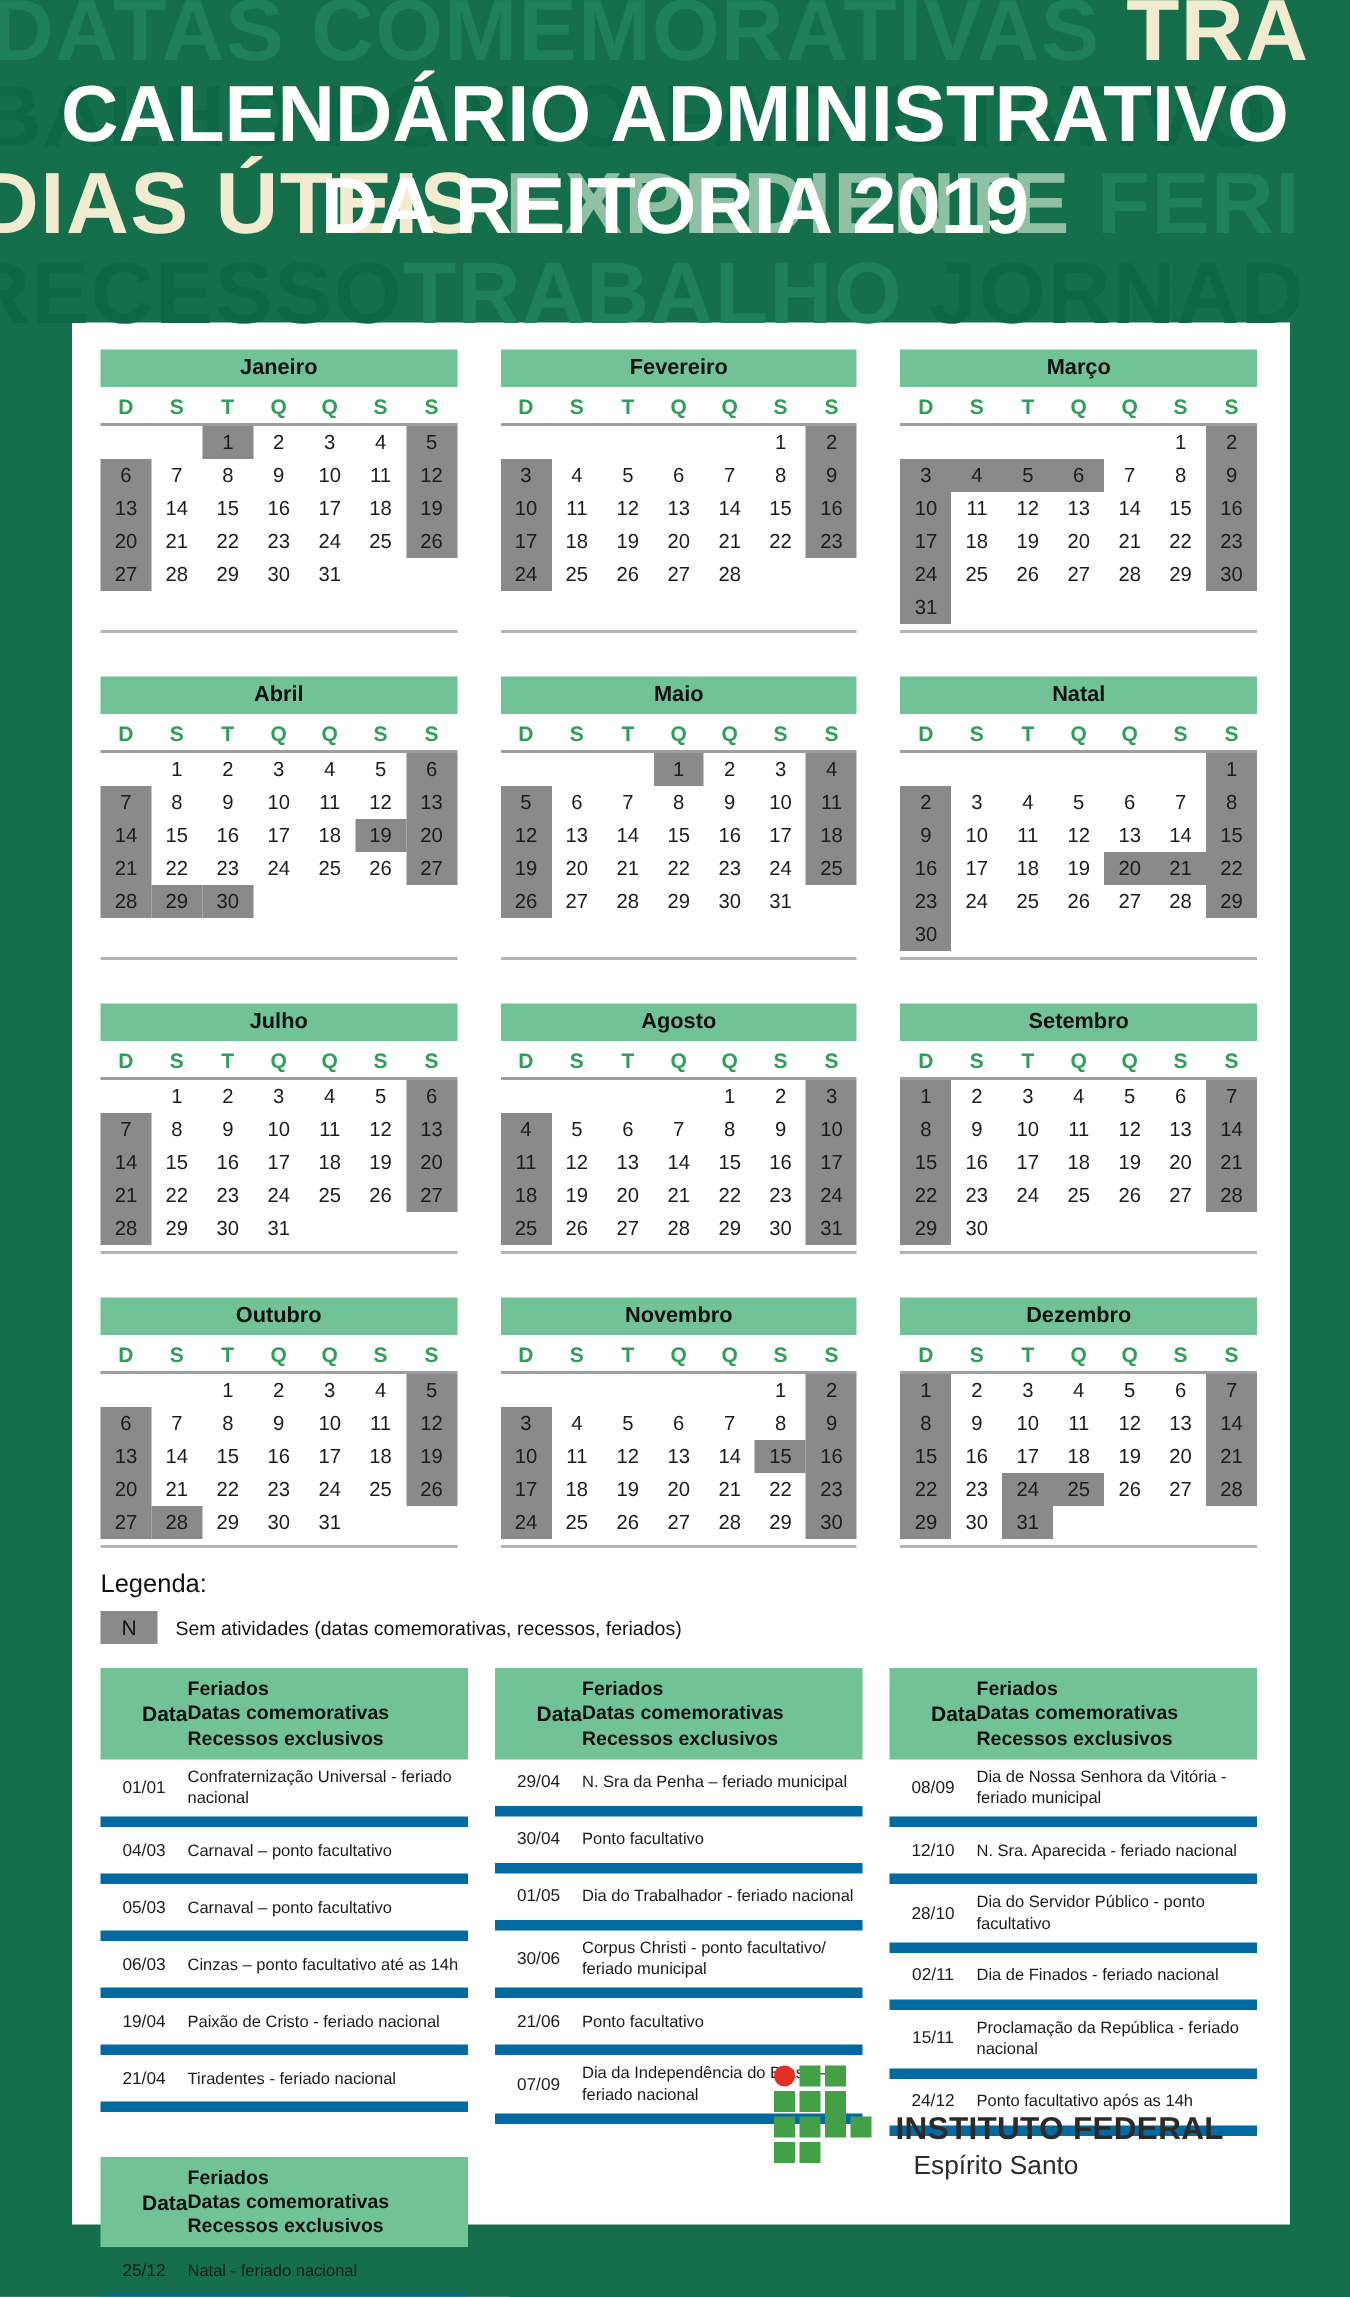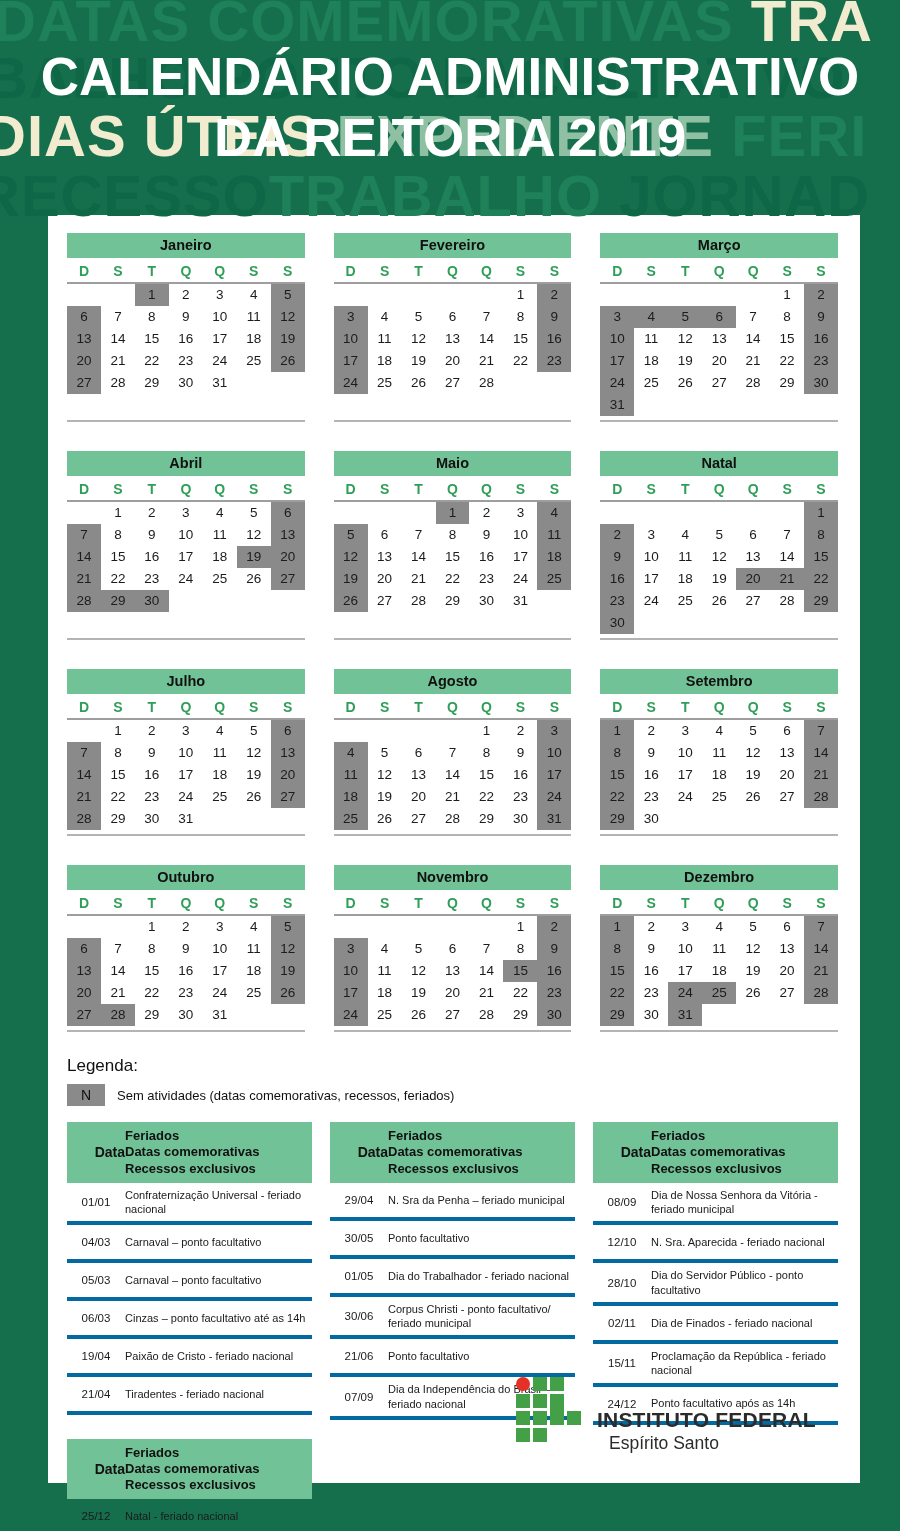--- a/index.html
+++ b/index.html
@@ -29,32 +29,32 @@
   .month { display:flex; flex-direction:column; }
   .m-head { background:#72c297; height:25px; line-height:25px; text-align:center; font-weight:bold; font-size:14.5px; color:#111; }
   .m-week { display:grid; grid-template-columns:repeat(7,1fr); margin-top:3px; border-bottom:2px solid #9e9e9e; padding-bottom:1px; }
   .m-wd { text-align:center; font-weight:bold; font-size:14px; color:#2f9e58; line-height:20px; }
   .m-grid { display:grid; grid-template-columns:repeat(7,1fr); grid-auto-rows:22px; margin-bottom:4px; }
   .m-cell { text-align:center; line-height:22px; font-size:13.5px; color:#1c1c1c; }
   .m-cell.hl { background:#8a8a8a; }
   .m-sep { margin-top:auto; height:2px; background:#b4b4b4; }
 
   
-  .legend { margin-top:24px; }
+  .legend { margin-top:14px; }
   .legend-h { font-size:17px; color:#111; }
   .legend-row { display:flex; align-items:center; margin-top:8px; }
   .legend-box { width:38px; height:22px; background:#8a8a8a; text-align:center; line-height:22px; font-size:14px; color:#111; }
   .legend-text { margin-left:12px; font-size:13px; color:#111; }
 
   
   .tables { display:grid; grid-template-columns:repeat(3,1fr); column-gap:18px; margin-top:16px; align-items:start; }
   .t-head { display:flex; align-items:center; background:#72c297; min-height:52px; padding:6px 0; }
   .t-hdate { width:58px; text-align:right; font-weight:bold; font-size:14px; color:#111; }
   .t-hdesc { font-weight:bold; font-size:13px; line-height:1.25; color:#111; }
-  .t-row { display:flex; align-items:center; border-bottom:4px solid #0369a1; min-height:38px; padding:5px 0; }
+  .t-row { display:flex; align-items:center; border-bottom:7px solid #0369a1; min-height:38px; padding:5px 0; }
   .t-date { width:58px; text-align:center; font-size:11.5px; color:#1a1a1a; }
   .t-desc { flex:1; font-size:11px; line-height:1.3; color:#1a1a1a; padding-right:6px; }
   .htable-4 { margin-top:14px; width:245px; }
 
   
   .logo { position:absolute; left:468px; top:1162px; display:flex; }
   .logo-mark { display:grid; grid-template-columns:repeat(4,14px); grid-auto-rows:14px; gap:3px; }
   .sq { background:#43a047; }
   .dot { grid-area:1/1; background:#e53027; border-radius:50%; }
   .s11{grid-area:1/2} .s12{grid-area:1/3}
@@ -718,21 +718,21 @@
               <div>Feriados</div>
               <div>Datas comemorativas</div>
               <div>Recessos exclusivos</div>
             </div>
           </div>
           <div class="t-row">
             <div class="t-date">29/04</div>
             <div class="t-desc">N. Sra da Penha – feriado municipal</div>
           </div>
           <div class="t-row">
-            <div class="t-date">30/05</div>
+            <div class="t-date">30/04</div>
             <div class="t-desc">Ponto facultativo</div>
           </div>
           <div class="t-row">
             <div class="t-date">01/05</div>
             <div class="t-desc">Dia do Trabalhador - feriado nacional</div>
           </div>
           <div class="t-row">
             <div class="t-date">30/06</div>
             <div class="t-desc">Corpus Christi - ponto facultativo/ feriado municipal</div>
           </div>

